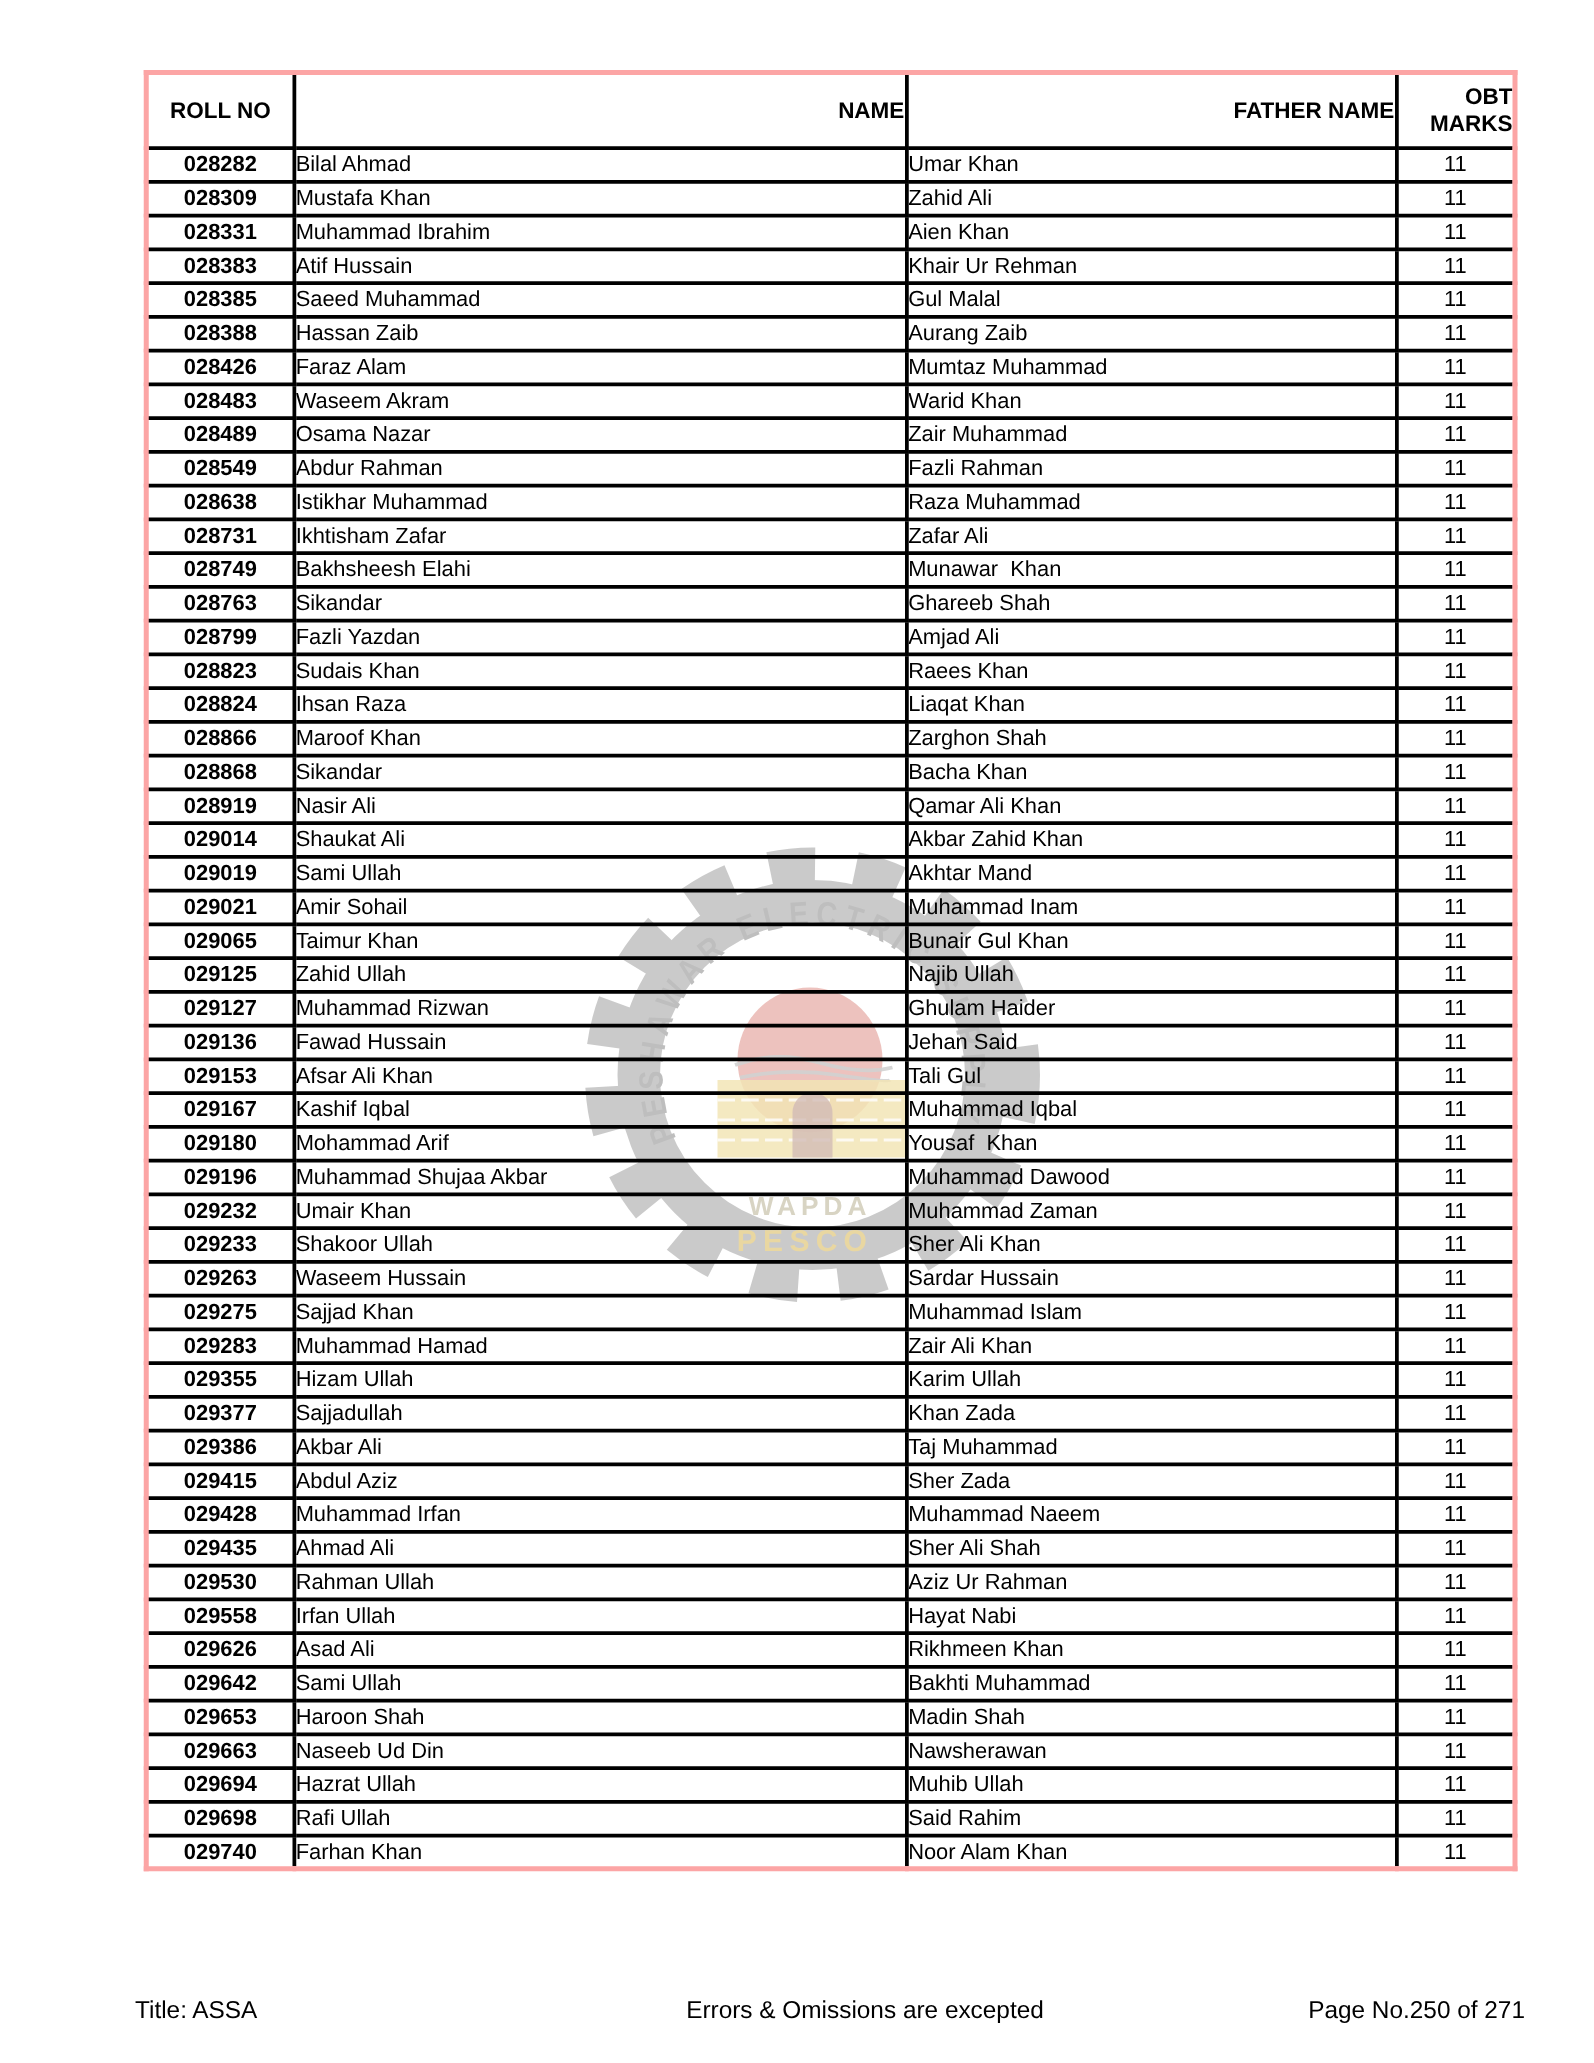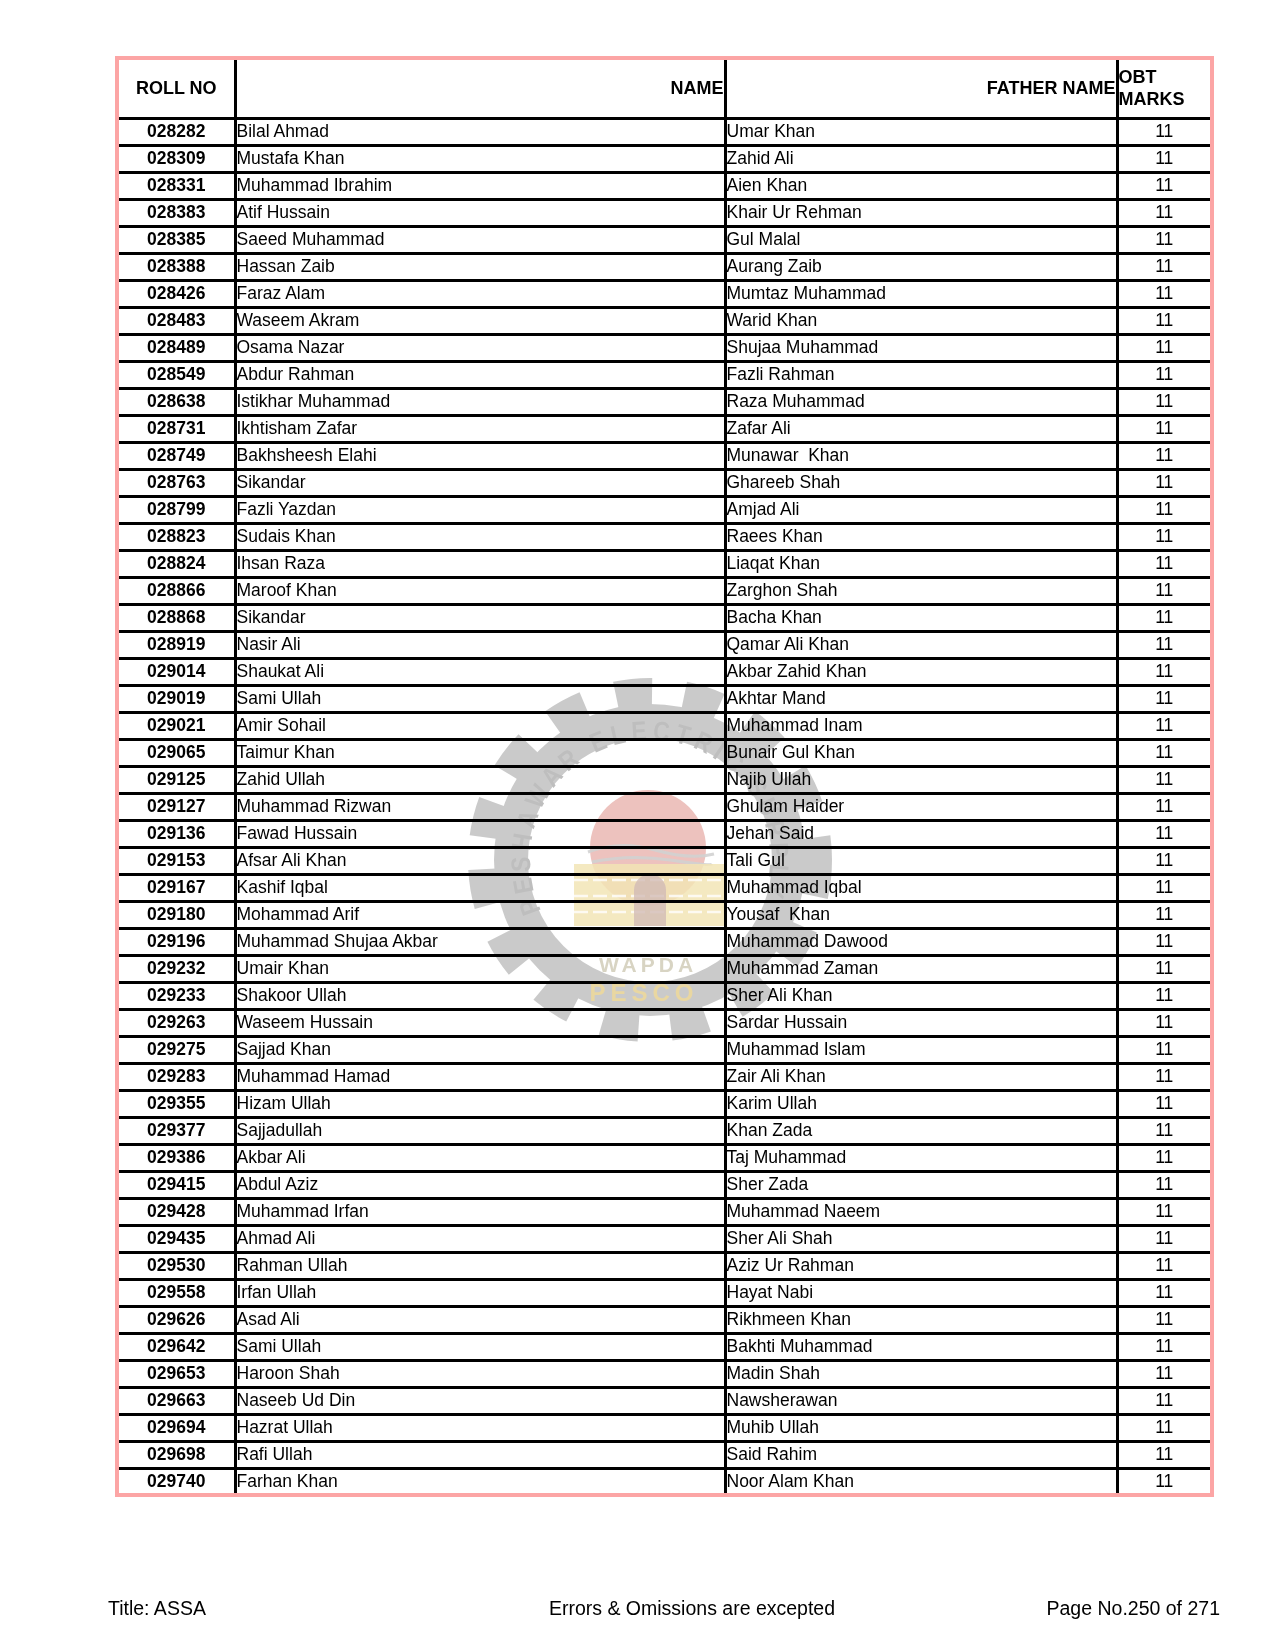--- a/index.html
+++ b/index.html
@@ -39,21 +39,21 @@
   }
   table.results { border: 4px solid #fca5a5; }
   thead tr { height: 60px; }
   thead th {
     font-size: 18px;
     font-weight: bold;
     line-height: 1.25;
   }
   th.h-roll  { text-align: center; }
   th.h-name, th.h-father { text-align: right; padding-left: 6px; }
-  th.h-marks { text-align: left; }
+  th.h-marks { text-align: right; }
   tbody tr { height: 27px; }
   tbody td { font-size: 17.5px; line-height: 1; }
   td.c-roll   { font-weight: bold; text-align: center; }
   td.c-name, td.c-father { text-align: left; padding-left: 6px; white-space: pre; }
   td.c-marks  { text-align: center; }
   
   svg.watermark {
     position: absolute;
     left: 465px;
     top: 675px;
@@ -146,21 +146,21 @@
     </tr>
         <tr>
       <td class="c-roll">028483</td>
       <td class="c-name">Waseem Akram</td>
       <td class="c-father">Warid Khan</td>
       <td class="c-marks">11</td>
     </tr>
         <tr>
       <td class="c-roll">028489</td>
       <td class="c-name">Osama Nazar</td>
-      <td class="c-father">Shujaa Muhammad</td>
+      <td class="c-father">Zair Muhammad</td>
       <td class="c-marks">11</td>
     </tr>
         <tr>
       <td class="c-roll">028549</td>
       <td class="c-name">Abdur Rahman</td>
       <td class="c-father">Fazli Rahman</td>
       <td class="c-marks">11</td>
     </tr>
         <tr>
       <td class="c-roll">028638</td>

